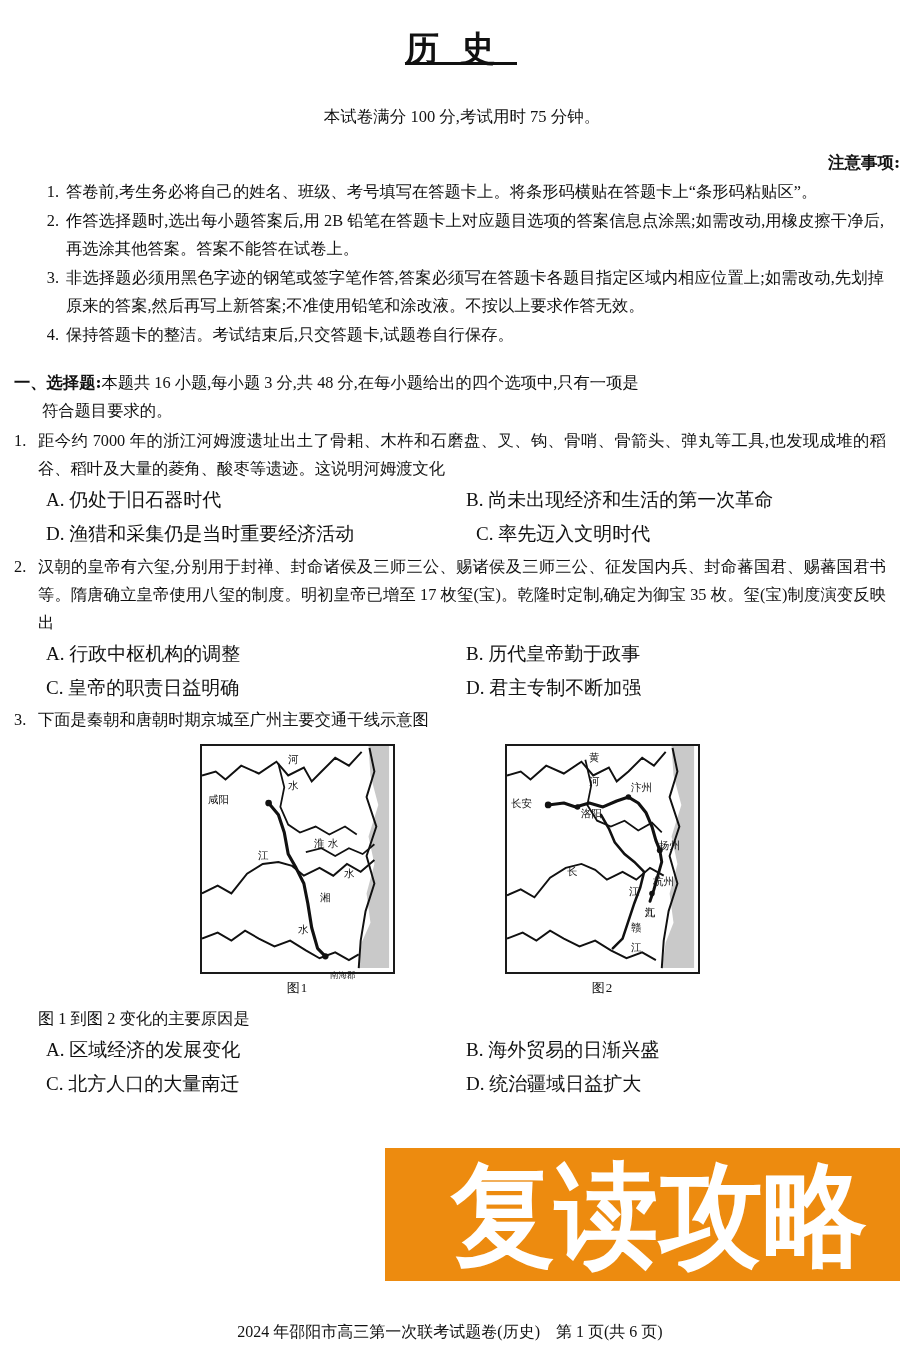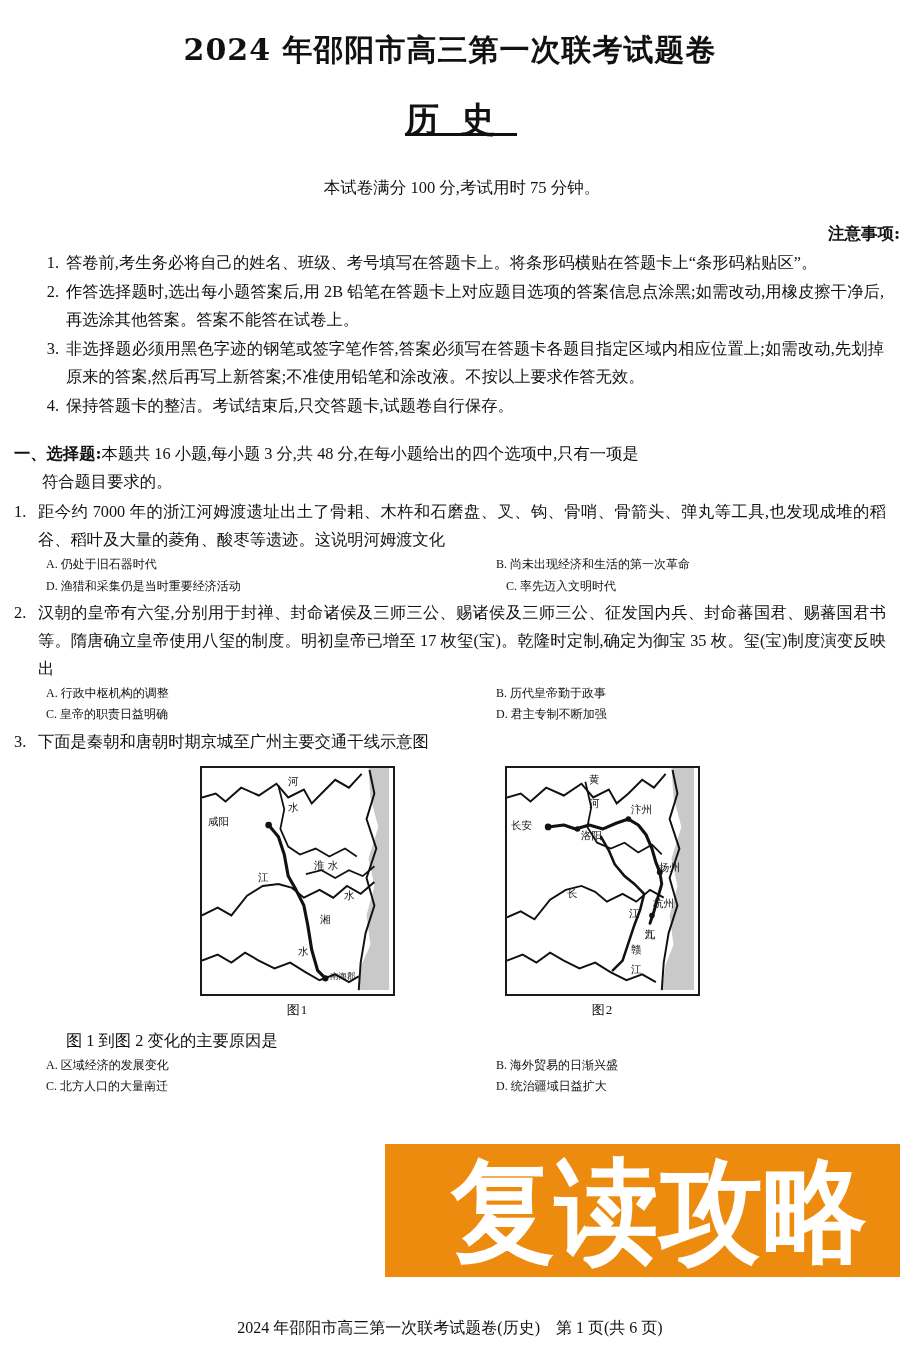--- a/index.html
+++ b/index.html
@@ -76,21 +76,21 @@
   }
   .section-block .sec-body { }
   .section-cont { margin: 0 14px 0 42px; font-size: 16.3px; line-height: 1.72; }
 
   
   .question { margin: 2px 14px 0 14px; }
   .q-row { display: flex; font-size: 16.3px; line-height: 1.72; }
   .q-num { width: 24px; flex: 0 0 24px; text-align: left; }
   .q-stem { flex: 1; text-align: justify; }
   .options { margin: 0 0 0 32px; }
-  .opt-row { display: flex; font-size: 12px; line-height: 1.78; gap: 30px; }
+  .opt-row { display: flex; font-size: 19px; line-height: 1.78; }
   .opt-cell { width: 420px; flex: 0 0 420px; }
   .opt-cell.wide { width: 430px; flex: 0 0 430px; }
 
   
   .figures {
     display: flex;
     justify-content: center;
     gap: 110px;
     margin-top: 10px;
   }
@@ -146,21 +146,20 @@
     text-align: center;
     font-size: 16px;
   }
   .footer .gap { display: inline-block; width: 16px; }
 </style>
 </head>
 <body>
 
 <div class="page">
 
-  <div class="doc-title">2024 年邵阳市高三第一次联考试题卷</div>
   <div class="subject-title">历史</div>
   <div class="score-line">本试卷满分 100 分,考试用时 75 分钟。</div>
 
   <div class="notice-heading">注意事项:</div>
   <ul class="notice-list">
     <li class="notice-item">
       <span class="notice-num">1.</span>
       <span class="notice-text">答卷前,考生务必将自己的姓名、班级、考号填写在答题卡上。将条形码横贴在答题卡上“条形码粘贴区”。</span>
     </li>
     <li class="notice-item">
@@ -246,21 +245,21 @@
             <path d="M0,196 L16,190 L30,198 L44,188 L58,196 L74,204 L90,198 L106,208 L120,216 L136,210 L150,218 L160,212" fill="none" stroke="#111" stroke-width="2"></path>
           </svg>
           <span class="map-label" style="left:6px; top:48px;">咸阳</span>
           <span class="map-label" style="left:86px; top:8px;">河</span>
           <span class="map-label" style="left:86px; top:34px;">水</span>
           <span class="map-label" style="left:112px; top:92px;">淮 水</span>
           <span class="map-label" style="left:56px; top:104px;">江</span>
           <span class="map-label" style="left:142px; top:122px;">水</span>
           <span class="map-label" style="left:118px; top:146px;">湘</span>
           <span class="map-label" style="left:96px; top:178px;">水</span>
-          <span class="map-label" style="left:128px; top:204px; font-size:8.5px;">南海郡</span>
+          <span class="map-label" style="left:128px; top:225px; font-size:8.5px;">南海郡</span>
         </div>
         <div class="fig-caption">图1</div>
       </div>
 
       <div class="figure">
         <div class="map-box">
           <svg viewBox="0 0 195 230" preserveAspectRatio="none">
             <path d="M168,0 L191,0 L191,226 L158,226 L162,200 L170,180 L166,150 L174,120 L168,92 L178,60 L170,30 Z" fill="#c9c9c9" stroke="none"></path>
             <path d="M169,2 L174,26 L166,52 L176,82 L166,112 L174,140 L165,168 L160,198 L158,226" fill="none" stroke="#111" stroke-width="2"></path>
             <path d="M0,30 L14,26 L24,34 L40,20 L58,28 L76,16 L88,30 L104,22 L112,36 L124,26 L138,12 L150,20 L162,6" fill="none" stroke="#111" stroke-width="2"></path>
@@ -292,21 +291,21 @@
           <span class="map-label" style="left:122px; top:140px;">江</span>
           <span class="map-label vert" style="left:138px; top:152px;">九江</span>
           <span class="map-label" style="left:124px; top:176px;">赣</span>
           <span class="map-label" style="left:124px; top:196px;">江</span>
         </div>
         <div class="fig-caption">图2</div>
       </div>
 
     </div>
 
-    <div class="q-row" style="margin-top:8px;gap:28px;">
+    <div class="q-row" style="margin-top:8px;">
       <span class="q-num"></span>
       <span class="q-stem">图 1 到图 2 变化的主要原因是</span>
     </div>
     <div class="options">
       <div class="opt-row">
         <span class="opt-cell">A. 区域经济的发展变化</span>
         <span class="opt-cell wide">B. 海外贸易的日渐兴盛</span>
       </div>
       <div class="opt-row">
         <span class="opt-cell">C. 北方人口的大量南迁</span>

